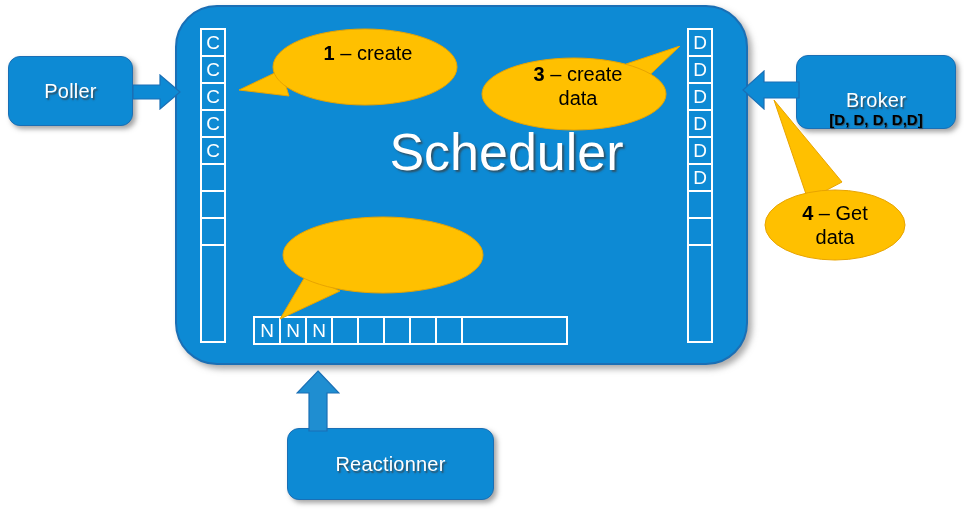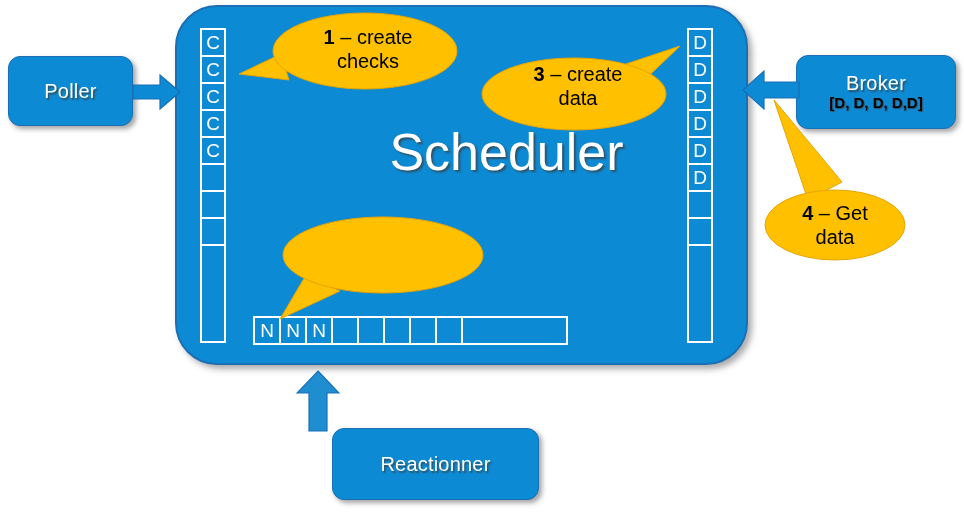--- a/index.html
+++ b/index.html
@@ -47,22 +47,22 @@
     color: #000000;
     font-size: 15px;
     font-weight: bold;
     line-height: 1.05;
     margin-top: 1px;
     text-shadow: 1px 1px 1px rgba(60,60,60,0.7);
     white-space: nowrap;
   }
 
   #poller-node      { left: 8px;   top: 56px;  width: 125px; height: 70px; }
-  #broker-node      { left: 796px; top: 55px;  width: 160px; height: 74px; }
-  #reactionner-node { left: 287px; top: 428px; width: 207px; height: 72px; margin-left: 45px; }
+  #broker-node      { left: 796px; top: 55px;  width: 160px; height: 74px; justify-content: flex-end; }
+  #reactionner-node { left: 287px; top: 428px; width: 207px; height: 72px; }
 
   
   #scheduler-panel {
     position: absolute;
     left: 175px;
     top: 5px;
     width: 573px;
     height: 360px;
     background: #0d8ad4;
     border: 2px solid #1a6fb5;
@@ -148,21 +148,21 @@
   .callout .bubble-svg { position: absolute; left: 0; top: 0; }
   .callout .text {
     position: absolute;
     text-align: center;
     color: #000000;
     font-size: 20px;
     line-height: 1.18;
   }
   .callout .text b { font-weight: bold; }
 
-  #callout-1 { left: 237px; top: 8px;   width: 224px; height: 108px; }
+  #callout-1 { left: 237px; top: 24px;   width: 224px; height: 108px; }
   #callout-1 .text { left: 46px; top: 18px; width: 170px; }
 
   #callout-2 { left: 270px; top: 213px; width: 226px; height: 110px; }
   #callout-2 .text { left: 40px; top: 15px; width: 178px; }
 
   #callout-3 { left: 476px; top: 46px;  width: 206px; height: 94px; }
   #callout-3 .text { left: 14px; top: 17px; width: 176px; }
 
   #callout-4 { left: 746px; top: 96px;  width: 174px; height: 166px; }
   #callout-4 .text { left: 24px; top: 106px; width: 130px; }
@@ -242,21 +242,20 @@
     </svg>
   </div>
 
   <div id="callout-1" class="callout">
     <svg class="bubble-svg" width="224" height="108" viewBox="0 0 224 108">
       <path d="M44 46 L2 66 L52 72 Z" fill="#FFC000" stroke="#E8A400" stroke-width="1"></path>
       <ellipse cx="128" cy="43" rx="92" ry="38" fill="#FFC000" stroke="#E8A400" stroke-width="1"></ellipse>
     </svg>
     <div class="text">
       <div><b>1</b><span> – </span><span>create</span></div>
-      <div><span>checks</span></div>
     </div>
   </div>
 
   <div id="callout-2" class="callout">
     <svg class="bubble-svg" width="226" height="110" viewBox="0 0 226 110">
       <path d="M36 62 L10 106 L70 78 Z" fill="#FFC000" stroke="#E8A400" stroke-width="1"></path>
       <ellipse cx="113" cy="42" rx="100" ry="38" fill="#FFC000" stroke="#E8A400" stroke-width="1"></ellipse>
     </svg>
     <div class="text">
     </div>

